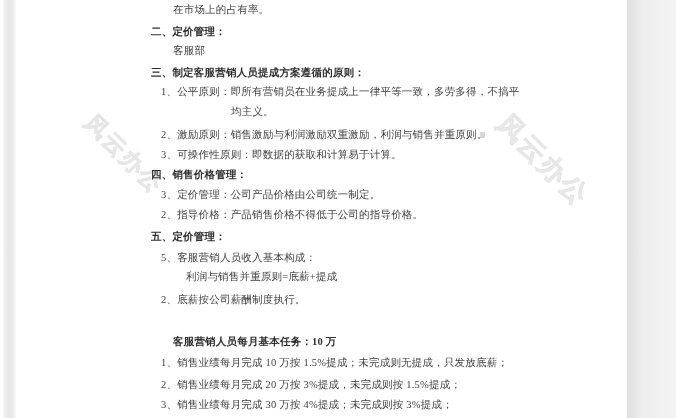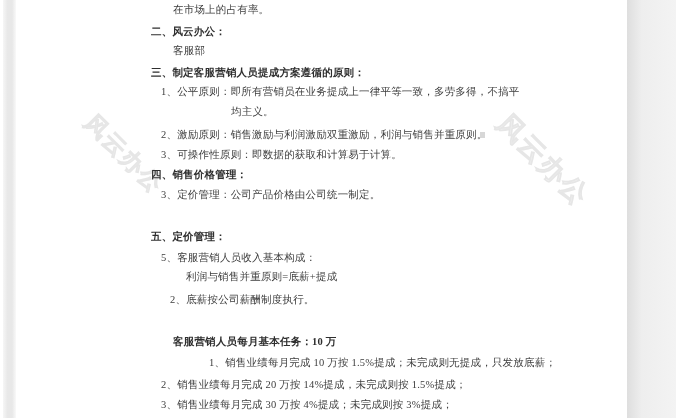--- a/index.html
+++ b/index.html
@@ -84,32 +84,33 @@
   <div class="left-strip"></div>
   <div class="page">
     <div id="watermark-layer">
         <div class="wm" style="left: 108px; top: 154px; font-size: 23px;">风云办公</div>
         <div class="wm" style="left: 527px; top: 160px; font-size: 27px;">风云办公</div>
       </div>
   </div>
   <div class="right-bg"></div>
   <div class="doc-lines" id="doc-lines">
       <div class="doc-line" style="left: 173px; top: 2px;">在市场上的占有率。</div>
-      <div class="doc-line bold" style="left: 151px; top: 24px;">二、风云办公：</div>
+      <div class="doc-line bold" style="left: 151px; top: 24px;">二、定价管理：</div>
       <div class="doc-line" style="left: 173px; top: 43px;">客服部</div>
       <div class="doc-line bold" style="left: 151px; top: 65px;">三、制定客服营销人员提成方案遵循的原则：</div>
       <div class="doc-line" style="left: 161px; top: 84px; text-align: right;">1、公平原则：即所有营销员在业务提成上一律平等一致，多劳多得，不搞平</div>
       <div class="doc-line" style="left: 231px; top: 104px;">均主义。</div>
       <div class="doc-line" style="left: 161px; top: 127px;">2、激励原则：销售激励与利润激励双重激励，利润与销售并重原则。</div>
       <div class="doc-line" style="left: 161px; top: 147px;">3、可操作性原则：即数据的获取和计算易于计算。</div>
       <div class="doc-line bold" style="left: 151px; top: 167px;">四、销售价格管理：</div>
       <div class="doc-line" style="left: 161px; top: 187px;">3、定价管理：公司产品价格由公司统一制定。</div>
+      <div class="doc-line" style="left: 161px; top: 207px;">2、指导价格：产品销售价格不得低于公司的指导价格。</div>
       <div class="doc-line bold" style="left: 151px; top: 229px;">五、定价管理：</div>
       <div class="doc-line" style="left: 161px; top: 250px;">5、客服营销人员收入基本构成：</div>
       <div class="doc-line" style="left: 186px; top: 269px;">利润与销售并重原则=底薪+提成</div>
-      <div class="doc-line" style="left: 161px; top: 292px; margin-left: 9px;">2、底薪按公司薪酬制度执行。</div>
+      <div class="doc-line" style="left: 161px; top: 292px;">2、底薪按公司薪酬制度执行。</div>
       <div class="doc-line bold" style="left: 173px; top: 334px;">客服营销人员每月基本任务：10 万</div>
-      <div class="doc-line" style="left: 161px; top: 355px; margin-left: 48px;">1、销售业绩每月完成 10 万按 1.5%提成；未完成则无提成，只发放底薪；</div>
-      <div class="doc-line" style="left: 161px; top: 377px;">2、销售业绩每月完成 20 万按 14%提成，未完成则按 1.5%提成；</div>
+      <div class="doc-line" style="left: 161px; top: 355px;">1、销售业绩每月完成 10 万按 1.5%提成；未完成则无提成，只发放底薪；</div>
+      <div class="doc-line" style="left: 161px; top: 377px;">2、销售业绩每月完成 20 万按 3%提成，未完成则按 1.5%提成；</div>
       <div class="doc-line" style="left: 161px; top: 397px;">3、销售业绩每月完成 30 万按 4%提成；未完成则按 3%提成；</div>
     </div>
   <div class="artifact"></div>
 </div>
 
 </body></html>

